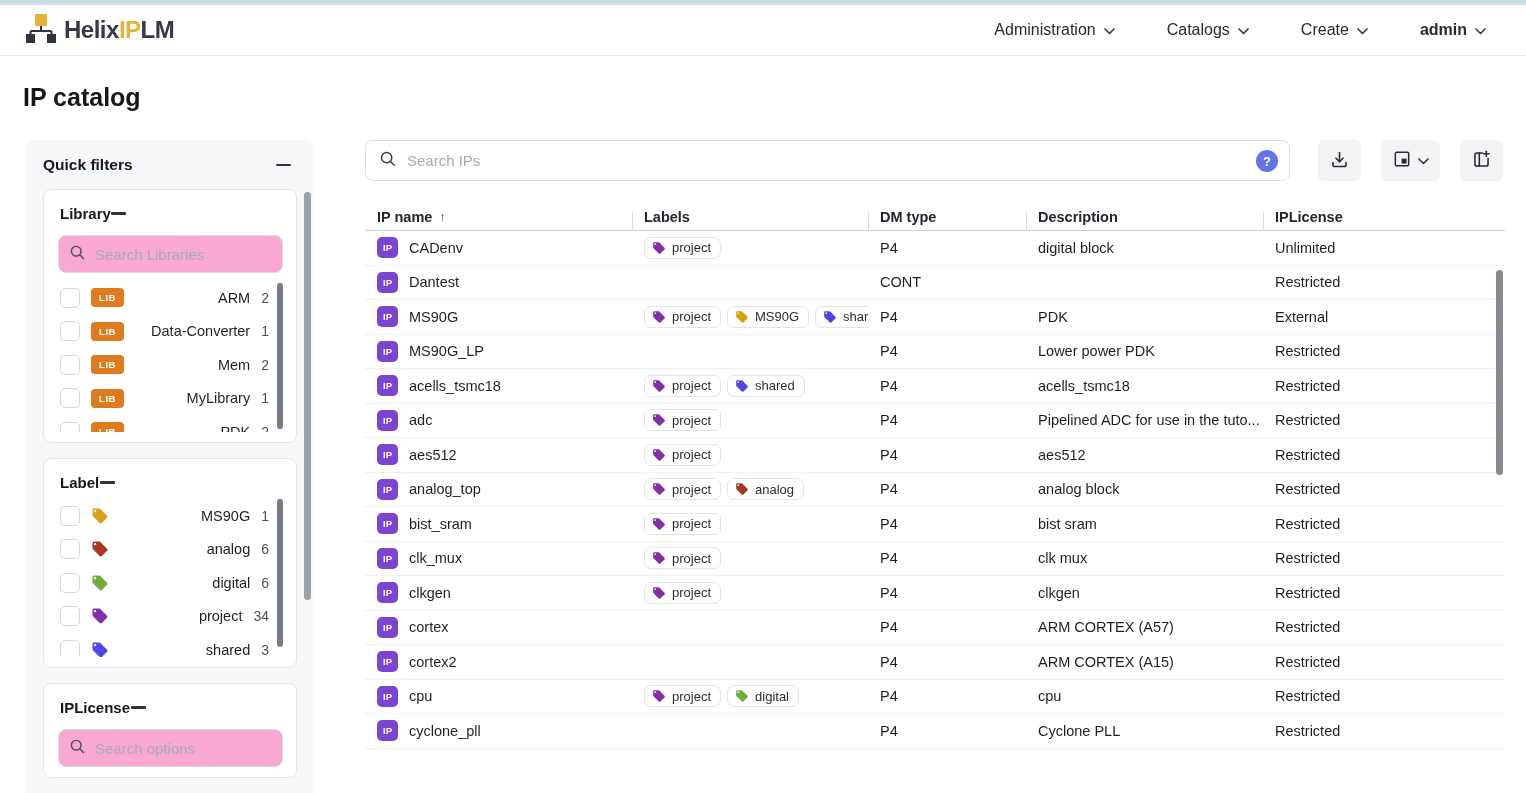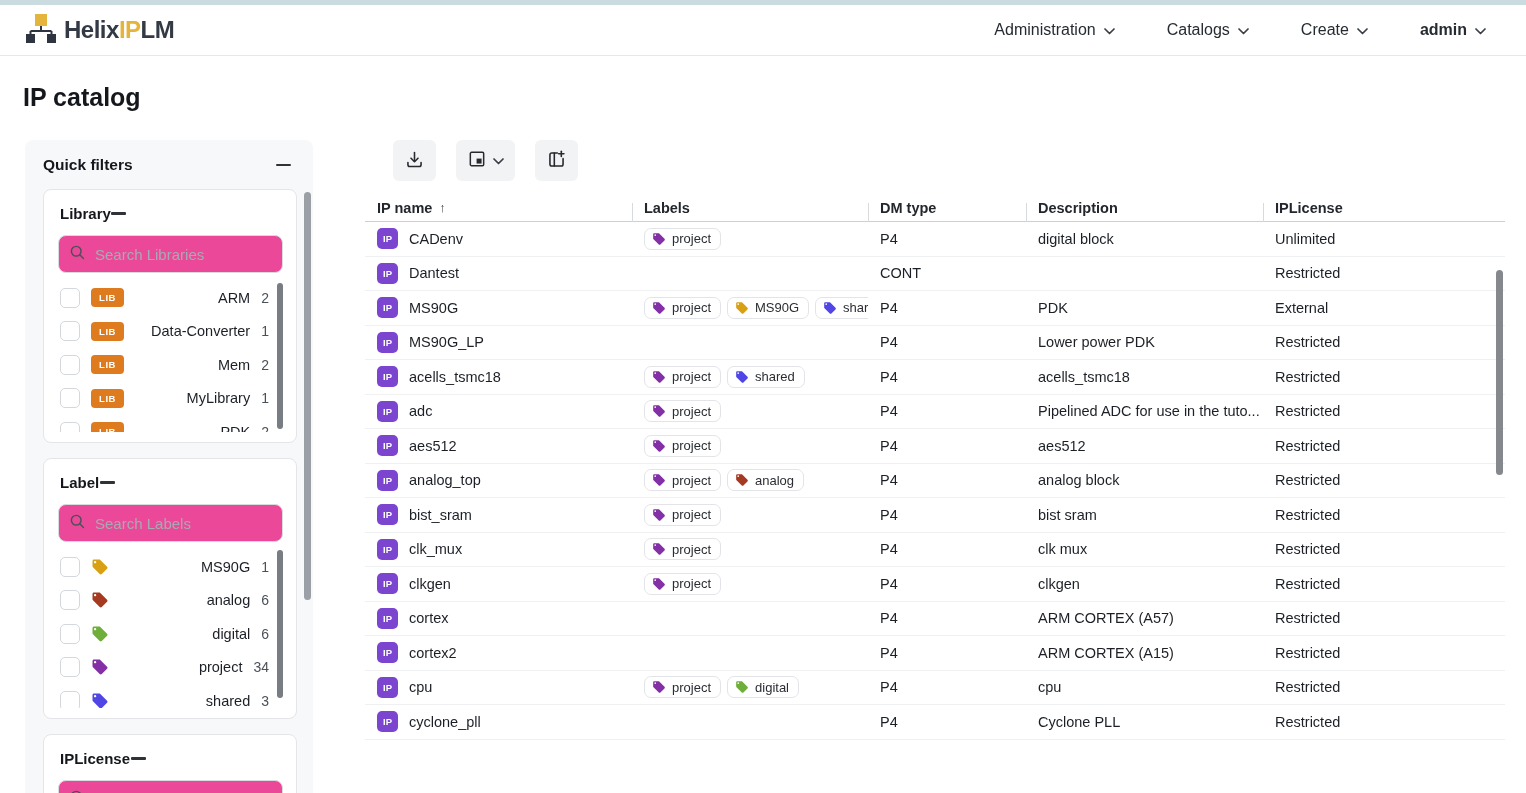--- a/index.html
+++ b/index.html
@@ -26,21 +26,21 @@
   .sidebar { position:relative; width:288px; margin-left:25px; background:#f7f8f9;
     border-radius:8px; padding:16px 16px 20px 18px; height:700px; flex-shrink:0; }
   .sidebar-head { display:flex; align-items:center; justify-content:space-between; padding-right:6px; }
   .sidebar-title { font-size:15.5px; font-weight:700; color:#14171b; }
   .minus-btn { width:16px; height:16px; display:flex; align-items:center; justify-content:center; cursor:pointer; }
   .minus-bar { width:15px; height:2.4px; background:#2f3338; border-radius:1px; }
   .card { background:#fff; border:1px solid #e3e5e8; border-radius:8px; padding:13px 13px 10px 14px; margin-top:15px; }
   .card-head { display:flex; align-items:center; justify-content:flex-start; padding:2px 4px 0 2px; }
   .card-title { font-size:15px; font-weight:700; color:#14171b; }
   .fsearch { margin-top:13px; height:38px; border:1px solid #d9dbdf; border-radius:8px;
-    display:flex; align-items:center; gap:9px; padding:0 10px; background:#ec4899; }
+    display:flex; align-items:center; gap:9px; padding:0 10px; background:#f9a8d4; }
   .fsearch input { border:none; outline:none; flex:1; font-size:15px; color:#1c2026;
     font-family:"Liberation Sans", sans-serif; background:transparent; }
   .fsearch input::placeholder { color:#a6abb3; }
   .flist { margin-top:8px; position:relative; overflow:hidden;text-align:right; }
   .flist.library { height:151px; }
   .flist.label { height:158px; }
   .frow { height:33.5px; display:flex; align-items:center; gap:11px; padding:0 14px 0 2px; cursor:pointer; }
   .checkbox { width:20px; height:20px; border:1.5px solid #d4d7db; border-radius:5px; background:#fff; flex-shrink:0; }
   .libbadge { width:33px; height:19px; border-radius:4px; background:var(--library-badge); color:#fff;
     font-size:9.5px; font-weight:700; letter-spacing:.5px; display:flex; align-items:center; justify-content:center; flex-shrink:0; }
@@ -59,21 +59,21 @@
   .searchbar input::placeholder { color:#a6abb3; }
   .helpcircle { position:absolute; right:11px; top:9px; width:22px; height:22px; border-radius:50%;
     background:var(--help-color); color:#fff; font-size:13px; font-weight:700;
     display:flex; align-items:center; justify-content:center; cursor:pointer; }
   .toolbtns { display:flex; align-items:center; margin-left:28px; gap:20px; }
   .toolbtn { height:41px; background:#f2f3f4; border:none; border-radius:6px; display:flex;
     align-items:center; justify-content:center; gap:6px; cursor:pointer; padding:0 11px; }
 
   .results { margin-top:27px; font-size:15.5px; font-weight:700; color:#14171b; }
 
-  .table { margin-top:13px; }
+  .table { margin-top:22px; }
   .thead { display:flex; height:28px; align-items:center; border-bottom:1px solid #ccd0d5; }
   .th { font-size:14.5px; font-weight:700; color:#23272d; position:relative; padding-left:12px;
     display:flex; align-items:center; gap:7px; cursor:pointer; }
   .th + .th::before { content:""; position:absolute; left:0; top:3px; height:19px; width:1px; background:#d8dbde; }
   .sortarrow { font-size:13px; font-weight:400; color:#3a3f46; }
   .col-name { width:267px; }
   .col-labels { width:236px; }
   .col-dm { width:158px; }
   .col-desc { width:237px; }
   .col-lic { flex:1; }
@@ -194,27 +194,20 @@
             <div class="innerscroll" style="top: 2px; height: 146px;"></div>
           </div>
         </div>
         <div class="card">
           <div class="card-head">
             <span class="card-title">Label</span>
             <span class="minus-btn">
               <span class="minus-bar"></span>
             </span>
           </div>
-          <div class="fsearch">
-            <span><svg viewBox="0 0 20 20" width="17" height="17">
-                <circle cx="8.5" cy="8.5" r="5.7" fill="none" stroke="#4b5059" stroke-width="1.7"></circle>
-                <line x1="13" y1="13" x2="17" y2="17" stroke="#4b5059" stroke-width="1.7" stroke-linecap="round"></line>
-              </svg></span>
-            <input type="text" placeholder="Search Labels" style="">
-          </div>
           <div class="flist label">
             <div class="frow">
               <span class="checkbox"></span>
               <span style="display: flex;">
                 <svg viewBox="0 0 24 24" width="18" height="18">
                   <path fill="#d9a013" d="M21.41 11.58l-9-9C12.05 2.22 11.55 2 11 2H4c-1.1 0-2 .9-2 2v7c0 .55.22 1.05.59 1.42l9 9c.36.36.86.58 1.41.58.55 0 1.05-.22 1.41-.59l7-7c.37-.36.59-.86.59-1.41 0-.55-.23-1.06-.59-1.42zM5.5 7C4.67 7 4 6.33 4 5.5S4.67 4 5.5 4 7 4.67 7 5.5 6.33 7 5.5 7z"></path>
                 </svg>
               </span>
               <span class="fname">MS90G</span>
               <span class="fcount">1</span>
@@ -276,20 +269,30 @@
               </svg></span>
             <input type="text" placeholder="Search options" style="">
           </div>
         </div>
       </div>
     <div class="outerscroll"></div>
   </div>
 
   <div class="main">
     <div class="toolbar">
+      <div class="searchbar">
+        <span>
+          <svg viewBox="0 0 20 20" width="18" height="18">
+              <circle cx="8.5" cy="8.5" r="5.7" fill="none" stroke="#3c4148" stroke-width="1.7"></circle>
+              <line x1="13" y1="13" x2="17" y2="17" stroke="#3c4148" stroke-width="1.7" stroke-linecap="round"></line>
+            </svg>
+        </span>
+        <input type="text" placeholder="Search IPs" style="">
+        <span class="helpcircle">?</span>
+      </div>
       <div class="toolbtns">
         <button class="toolbtn">
           <span>
             <svg viewBox="0 0 24 24" width="21" height="21" fill="none" stroke="#26292e" stroke-width="1.8" stroke-linecap="round" stroke-linejoin="round">
                 <path d="M12 4v10"></path>
                 <path d="M8 10.5l4 4 4-4"></path>
                 <path d="M4.5 15.5v2.5a2 2 0 0 0 2 2h11a2 2 0 0 0 2-2v-2.5"></path>
               </svg>
           </span>
         </button>

